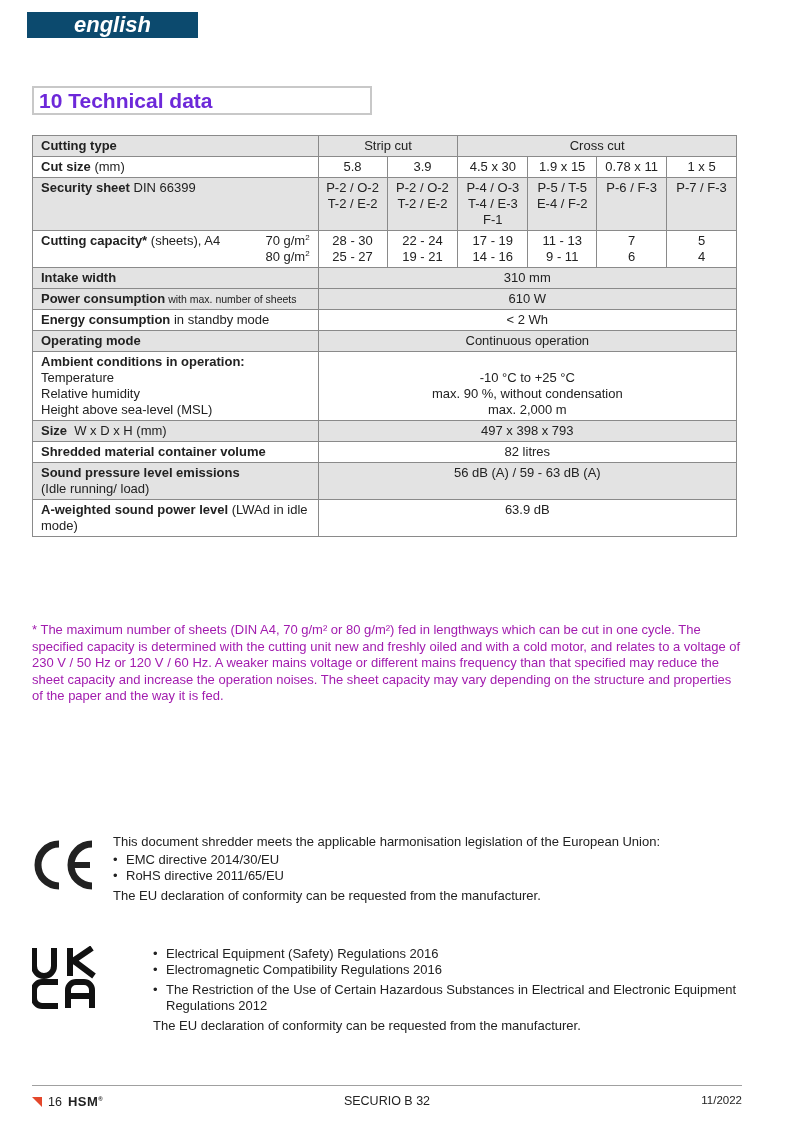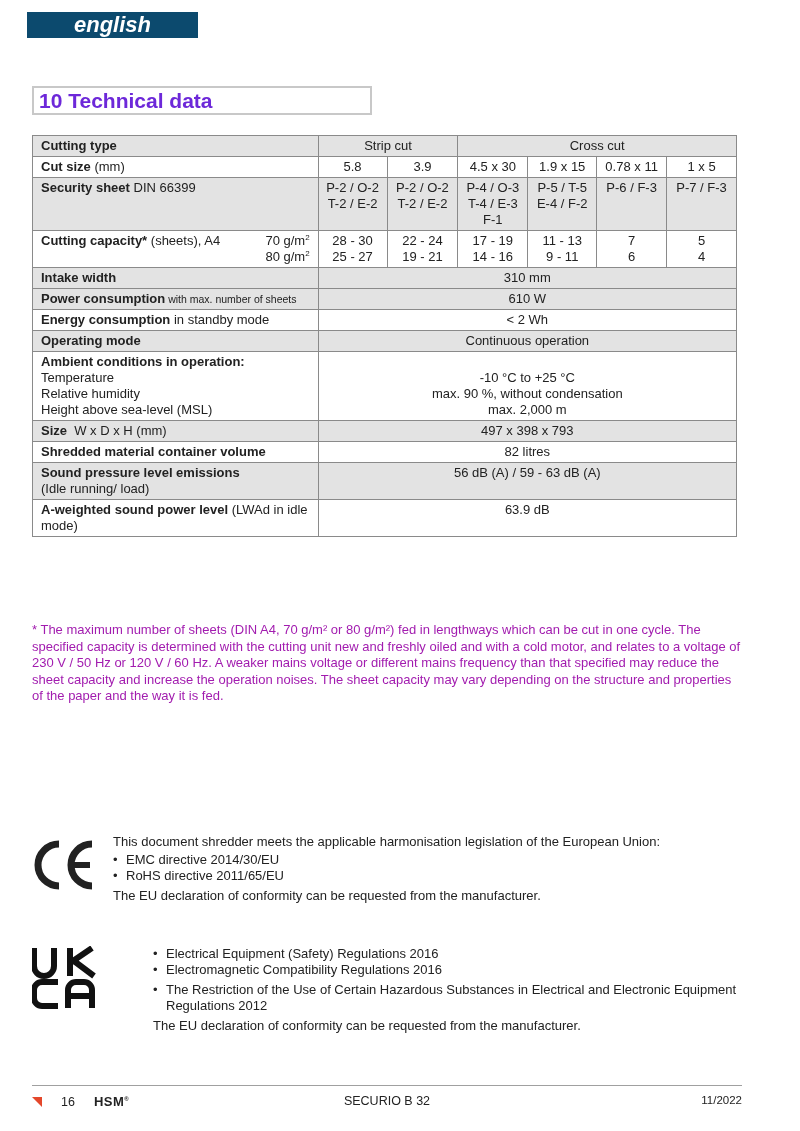--- a/index.html
+++ b/index.html
@@ -22,21 +22,21 @@
   .ce-text { position:absolute; left:81px; top:0; width:630px; font-size:13px; line-height:16px; }
   .ce-text ul, .uk-text ul { margin:2px 0 4px 0; padding:0; list-style:none; }
   .ce-text li, .uk-text li { position:relative; padding-left:13px; }
   .ce-text li::before, .uk-text li::before { content:"•"; position:absolute; left:0; }
   .uk-block { position:absolute; left:32px; top:946px; width:710px; }
   .uk-logo { position:absolute; left:0; top:0; width:66px; height:64px; }
   .uk-text { position:absolute; left:81px; top:0; width:630px; font-size:13px; line-height:16px;margin-left:40px; }
   .uk-text li.gap { margin-top:4px; }
   .footer-line { position:absolute; left:32px; top:1085px; width:710px; height:1px; background:#a0a0a0; }
   .footer { position:absolute; left:32px; top:1094px; width:710px; height:16px; font-size:12.5px; color:#222; }
-  .footer .left { position:absolute; left:0; top:0; display:flex; align-items:center; gap:19px; }
+  .footer .left { position:absolute; left:0; top:0; display:flex; align-items:center; gap:6px; }
   .footer .center { position:absolute; left:0; width:100%; text-align:center; top:0; }
   .footer .right { position:absolute; right:0; top:0; font-size:11.5px; }
   .red-tri { width:0; height:0; border-left:10px solid transparent; border-top:10px solid #e4472b; display:inline-block; }
   .hsm { font-weight:900; font-size:13px; letter-spacing:0.5px; }
 </style>
 </head>
 <body>
 
 <div class="lang-tab">english</div>
 <div class="section-title">10 Technical data</div>

